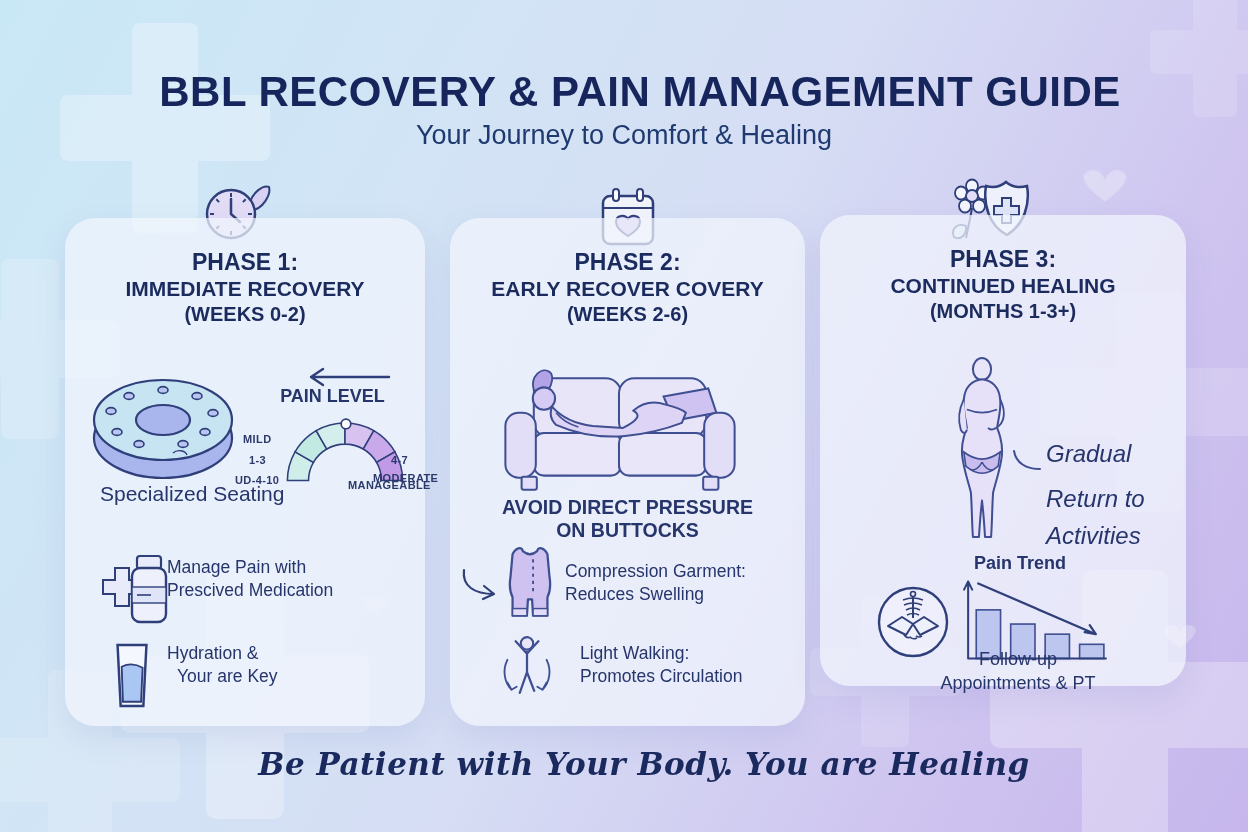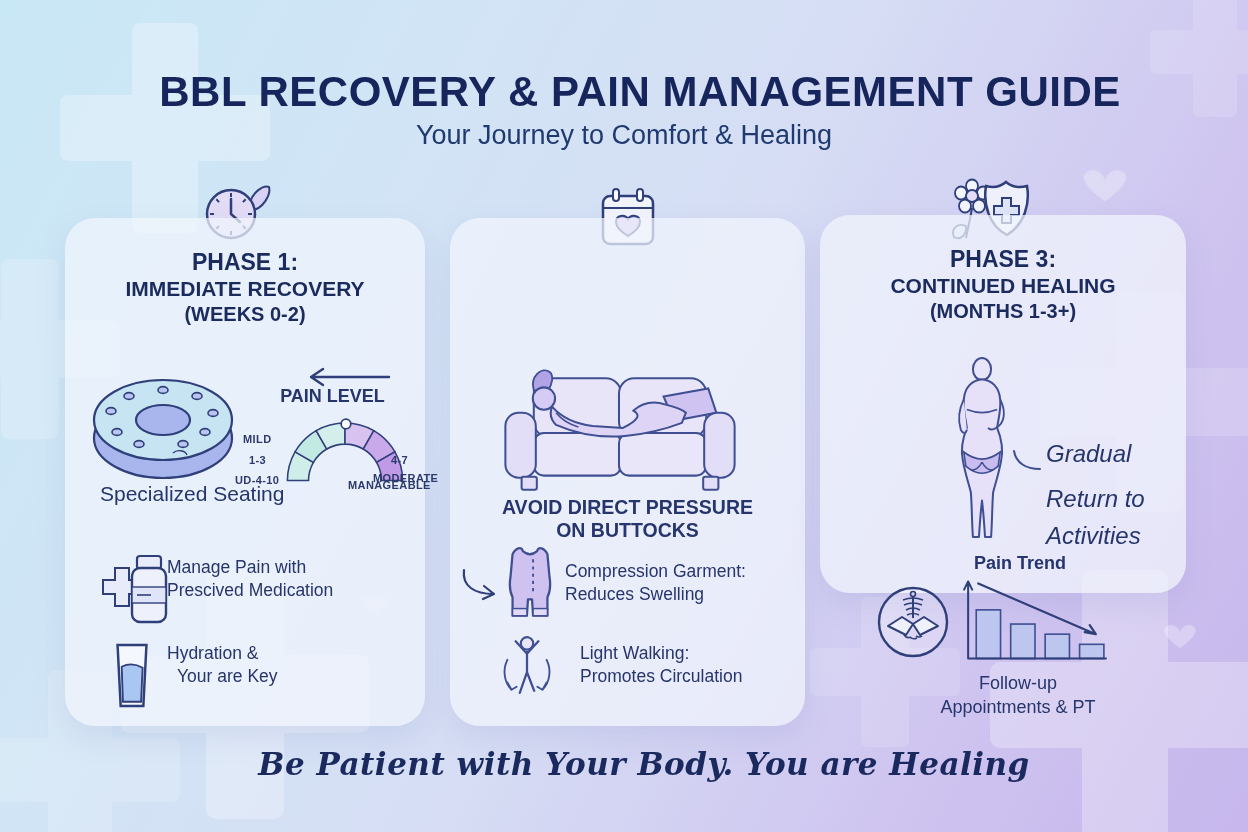--- a/index.html
+++ b/index.html
@@ -12,21 +12,21 @@
   
   .title{ position:absolute; top:68px; left:0; width:100%; text-align:center;
     font-size:42px; font-weight:800; letter-spacing:.5px; color:#16265c;padding-left:32px; }
   .subtitle{ position:absolute; top:120px; left:0; width:100%; text-align:center;
     font-size:27px; font-weight:400; color:#1e3a70; }
   
   .card{ position:absolute; top:218px; height:508px; border-radius:30px;
     background:rgba(240,244,252,.74); box-shadow:0 12px 30px rgba(110,120,190,.14); }
   #card1{ left:65px; width:360px; }
   #card2{ left:450px; width:355px; }
-  #card3{ left:820px; top:215px; width:366px; height:378px; }
+  #card3{ left:820px; top:215px; width:366px; height:471px; }
   .phase-head{ position:absolute; top:30px; left:0; width:100%; text-align:center;
     color:#1b2b5e; line-height:1.22; }
   .phase-head .l1{ display:block; font-size:23px; font-weight:800; }
   .phase-head .l2{ display:block; font-size:21px; font-weight:800; }
   .phase-head .l3{ display:block; font-size:20px; font-weight:800; }
   .head-icon{ position:absolute; }
   .txt{ color:#26356b; }
   .abs{ position:absolute; }
   .small-lbl{ position:absolute; font-size:11px; font-weight:700; color:#2c3a6b; letter-spacing:.4px; }
   .item-text{ position:absolute; font-size:17.5px; line-height:1.32; color:#26356b; }
@@ -193,20 +193,25 @@
       <path d="M4,2 L32,2 L29,61 L7,61 Z" fill="#f4f7fd" stroke="#2f3f7a" stroke-width="2.4"></path>
       <path d="M8,23 Q18,18 28.3,24 L26.8,57 L9.2,57 Z" fill="#aac6f2" stroke="#2f3f7a" stroke-width="1.8"></path>
     </svg>
     <div class="item-text" style="left:102px; top:424px;">
       <span>Hydration &amp;</span>
       <span style="padding-left:10px;">Your are Key</span>
     </div>
   </div>
 
   <div class="card" id="card2">
+    <div class="phase-head">
+      <span class="l1">PHASE 2:</span>
+      <span class="l2">EARLY RECOVER COVERY</span>
+      <span class="l3">(WEEKS 2-6)</span>
+    </div>
 
     <svg class="abs" style="left:53px; top:142px;" width="234" height="142" viewBox="0 0 230 140">
       <rect x="30" y="18" width="86" height="58" rx="15" fill="#e9e5f9" stroke="#3f4f92" stroke-width="2"></rect>
       <rect x="114" y="18" width="86" height="58" rx="15" fill="#e9e5f9" stroke="#3f4f92" stroke-width="2"></rect>
       <polygon points="158,36 202,28 210,52 168,60" fill="#cfc3f2" stroke="#3f4f92" stroke-width="2"></polygon>
       <rect x="30" y="72" width="86" height="42" rx="10" fill="#eae6fa" stroke="#3f4f92" stroke-width="2"></rect>
       <rect x="114" y="72" width="86" height="42" rx="10" fill="#eae6fa" stroke="#3f4f92" stroke-width="2"></rect>
       <rect x="2" y="52" width="30" height="64" rx="13" fill="#e3def7" stroke="#3f4f92" stroke-width="2"></rect>
       <rect x="198" y="52" width="30" height="64" rx="13" fill="#e3def7" stroke="#3f4f92" stroke-width="2"></rect>
       <rect x="18" y="115" width="15" height="13" rx="2" fill="#e3def7" stroke="#3f4f92" stroke-width="2"></rect>
@@ -291,20 +296,20 @@
       <g fill="#bdc6ee" stroke="#3f4f92" stroke-width="1.6">
         <rect x="18" y="36" width="24" height="48"></rect>
         <rect x="52" y="50" width="24" height="34"></rect>
         <rect x="86" y="60" width="24" height="24"></rect>
         <rect x="120" y="70" width="24" height="14"></rect>
       </g>
       <path d="M10,84 L10,8 M10,8 L6,16 M10,8 L14,16 M10,84 L146,84" stroke="#2f3f7a" stroke-width="2" fill="none" stroke-linecap="round"></path>
       <path d="M20,10 L136,60 M136,60 L125,58 M136,60 L130,51" stroke="#2f3f7a" stroke-width="2.2" fill="none" stroke-linecap="round"></path>
     </svg>
 
-    <div class="abs txt" style="left:83px; top:456px; width:230px; text-align:center; font-size:18px; line-height:1.35;">
+    <div class="abs txt" style="left:83px; top:432px; width:230px; text-align:center; font-size:18px; line-height:1.35;">
       <span style="display:block;">Follow-up</span>
       <span style="display:block;">Appointments &amp; PT</span>
     </div>
   </div>
 
   <div class="footer">Be Patient with Your Body. You are Healing</div>
 </div>
 
 </body></html>

